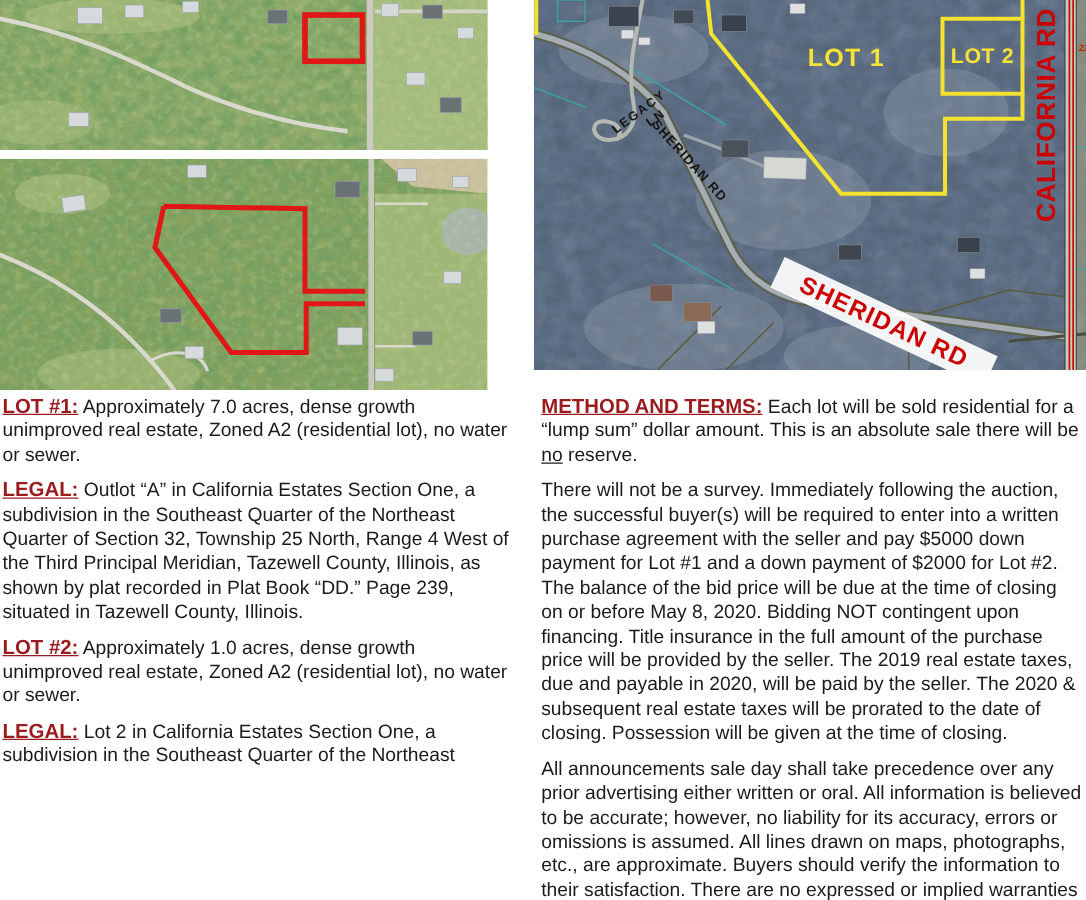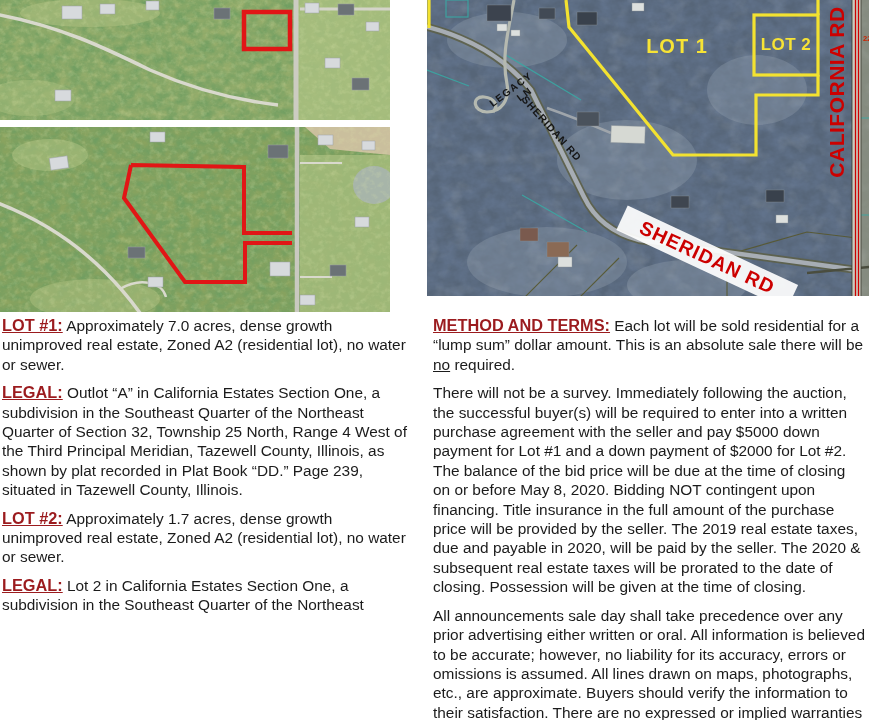--- a/index.html
+++ b/index.html
@@ -164,22 +164,22 @@
       <g transform="translate(280,258) rotate(25)">
         <rect x="-94" y="-14" width="188" height="27" fill="#ffffff" opacity="0.92"></rect>
         <text x="0" y="6" text-anchor="middle" font-size="19.5" letter-spacing="1" fill="#cc0000">SHERIDAN RD</text>
       </g>
     </svg>
   </div>
 
   <div class="col" id="col-left">
       <p class="para"><span class="seg-label">LOT #1:</span><span class="seg-normal"> Approximately 7.0 acres, dense growth unimproved real estate, Zoned A2 (residential lot), no water or sewer.</span></p>
       <p class="para"><span class="seg-label">LEGAL:</span><span class="seg-normal"> Outlot “A” in California Estates Section One, a subdivision in the Southeast Quarter of the Northeast Quarter of Section 32, Township 25 North, Range 4 West of the Third Principal Meridian, Tazewell County, Illinois, as shown by plat recorded in Plat Book “DD.” Page 239, situated in Tazewell County, Illinois.</span></p>
-      <p class="para"><span class="seg-label">LOT #2:</span><span class="seg-normal"> Approximately 1.7 acres, dense growth unimproved real estate, Zoned A2 (residential lot), no water or sewer.</span></p>
+      <p class="para"><span class="seg-label">LOT #2:</span><span class="seg-normal"> Approximately 1.0 acres, dense growth unimproved real estate, Zoned A2 (residential lot), no water or sewer.</span></p>
       <p class="para"><span class="seg-label">LEGAL:</span><span class="seg-normal"> Lot 2 in California Estates Section One, a subdivision in the Southeast Quarter of the Northeast</span></p>
     </div>
   <div class="col" id="col-right">
-      <p class="para"><span class="seg-label">METHOD AND TERMS:</span><span class="seg-normal"> Each lot will be sold residential for a “lump sum” dollar amount. This is an absolute sale there will be </span><span class="seg-underline">no</span><span class="seg-normal"> required.</span></p>
+      <p class="para"><span class="seg-label">METHOD AND TERMS:</span><span class="seg-normal"> Each lot will be sold residential for a “lump sum” dollar amount. This is an absolute sale there will be </span><span class="seg-underline">no</span><span class="seg-normal"> reserve.</span></p>
       <p class="para"><span class="seg-normal">There will not be a survey. Immediately following the auction, the successful buyer(s) will be required to enter into a written purchase agreement with the seller and pay $5000 down payment for Lot #1 and a down payment of $2000 for Lot #2. The balance of the bid price will be due at the time of closing on or before May 8, 2020. Bidding NOT contingent upon financing. Title insurance in the full amount of the purchase price will be provided by the seller. The 2019 real estate taxes, due and payable in 2020, will be paid by the seller. The 2020 &amp; subsequent real estate taxes will be prorated to the date of closing. Possession will be given at the time of closing.</span></p>
       <p class="para"><span class="seg-normal">All announcements sale day shall take precedence over any prior advertising either written or oral. All information is believed to be accurate; however, no liability for its accuracy, errors or omissions is assumed. All lines drawn on maps, photographs, etc., are approximate. Buyers should verify the information to their satisfaction. There are no expressed or implied warranties</span></p>
     </div>
 
 </div>
 
 </body></html>

